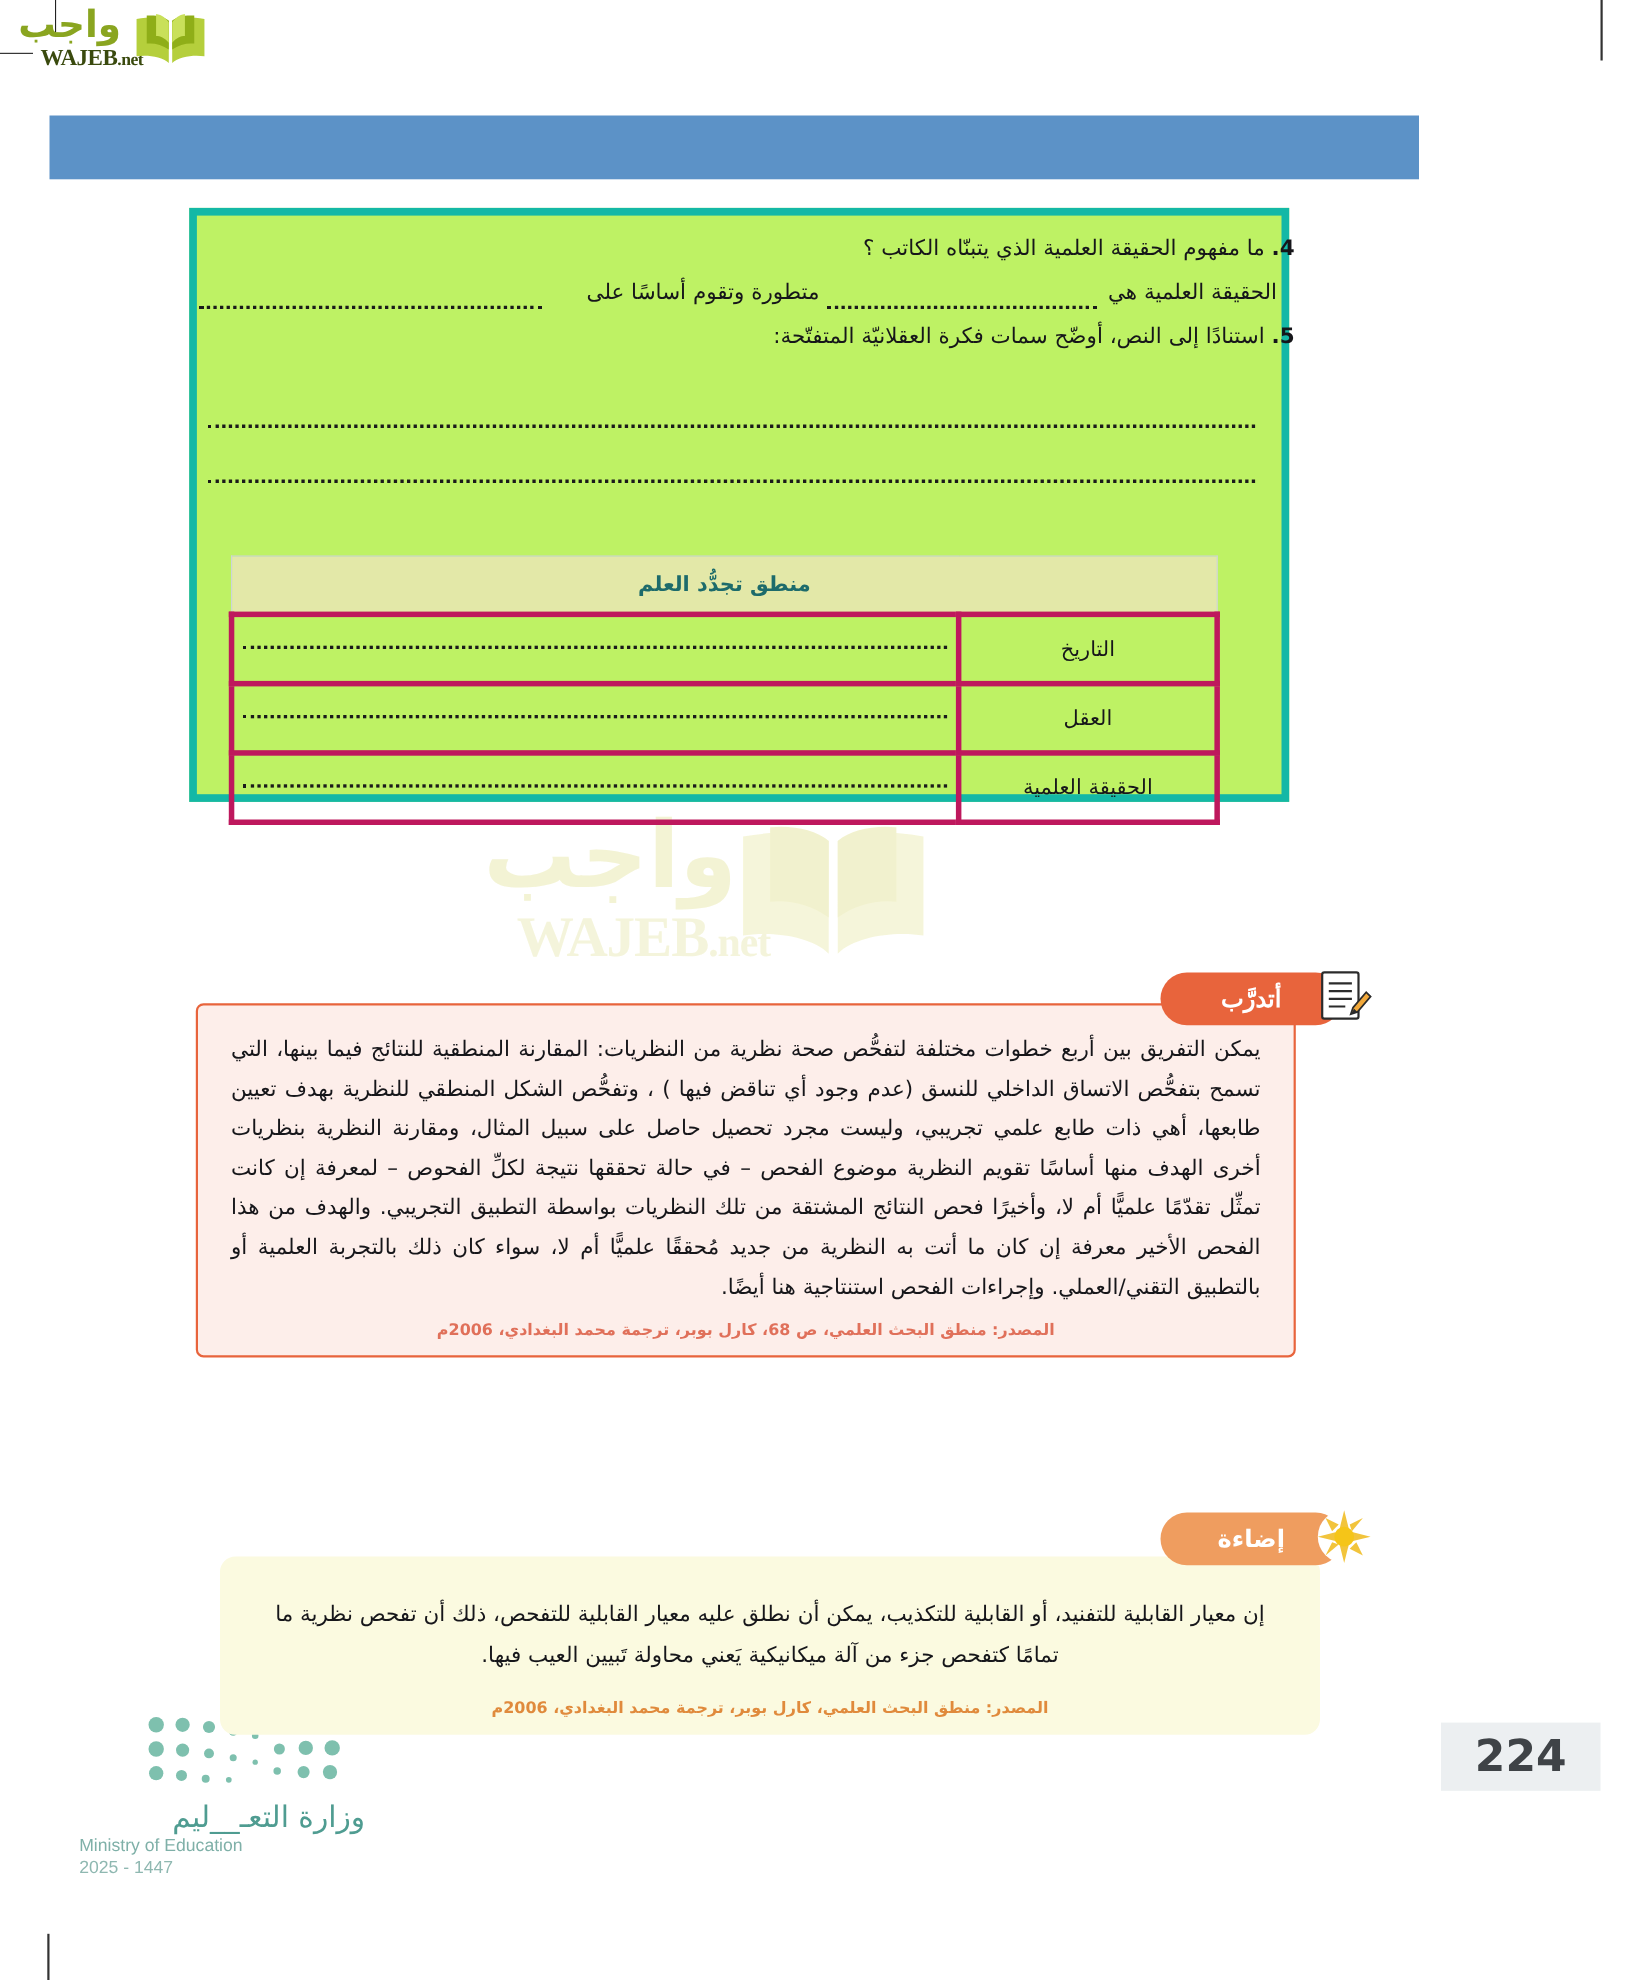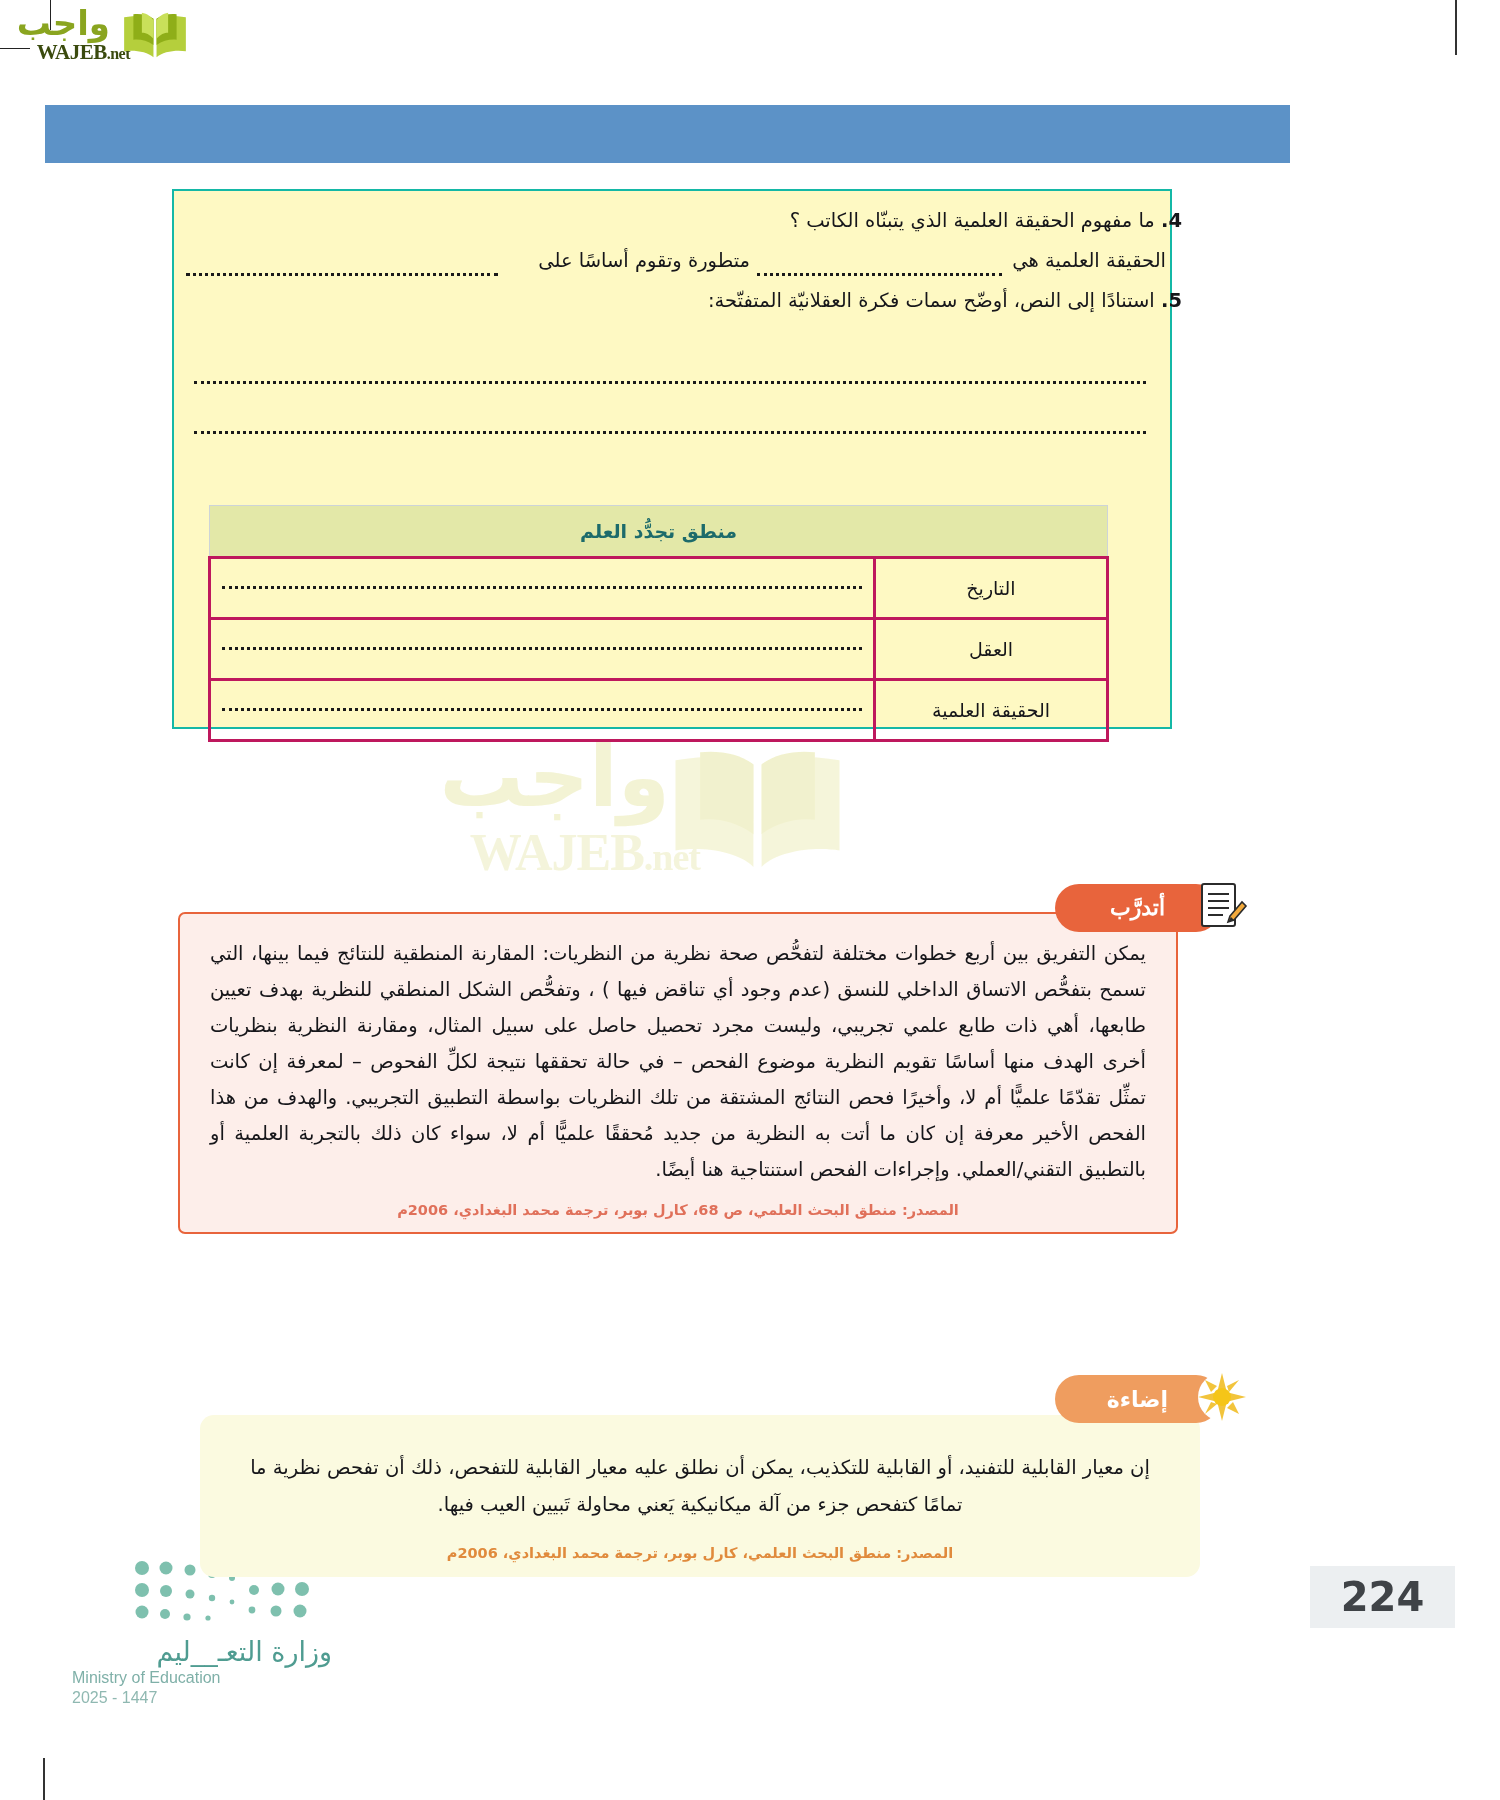--- a/index.html
+++ b/index.html
@@ -97,22 +97,22 @@
     background: #5c92c7;
   }
 
   
   .qbox {
     position: absolute;
     left: 172px;
     top: 189px;
     width: 1000px;
     height: 540px;
-    border: 2px solid #14b8a6;
-    background: #fef9c3;
+    border: 7px solid #14b8a6;
+    background: #bef264;
     box-sizing: border-box;
   }
 
   .q-line {
     position: absolute;
     font-family: "DejaVu Sans", sans-serif;
     font-size: 19.5px;
     color: #16161a;
     white-space: nowrap;
     direction: rtl;
@@ -138,21 +138,21 @@
     background: #e3e8a8;
     color: #1d6b6b;
     font-family: "DejaVu Sans", sans-serif;
     font-size: 19px;
     font-weight: bold;
     text-align: center;
     padding: 14px 0;
     border: 1px solid #cdd4d8;
   }
   .tbl td {
-    border: 3px solid #be185d;
+    border: 5px solid #be185d;
     height: 56px;
     font-family: "DejaVu Sans", sans-serif;
     font-size: 19px;
     color: #16161a;
     vertical-align: middle;
   }
   .tbl td.lbl {
     width: 228px;
     text-align: center;
   }

